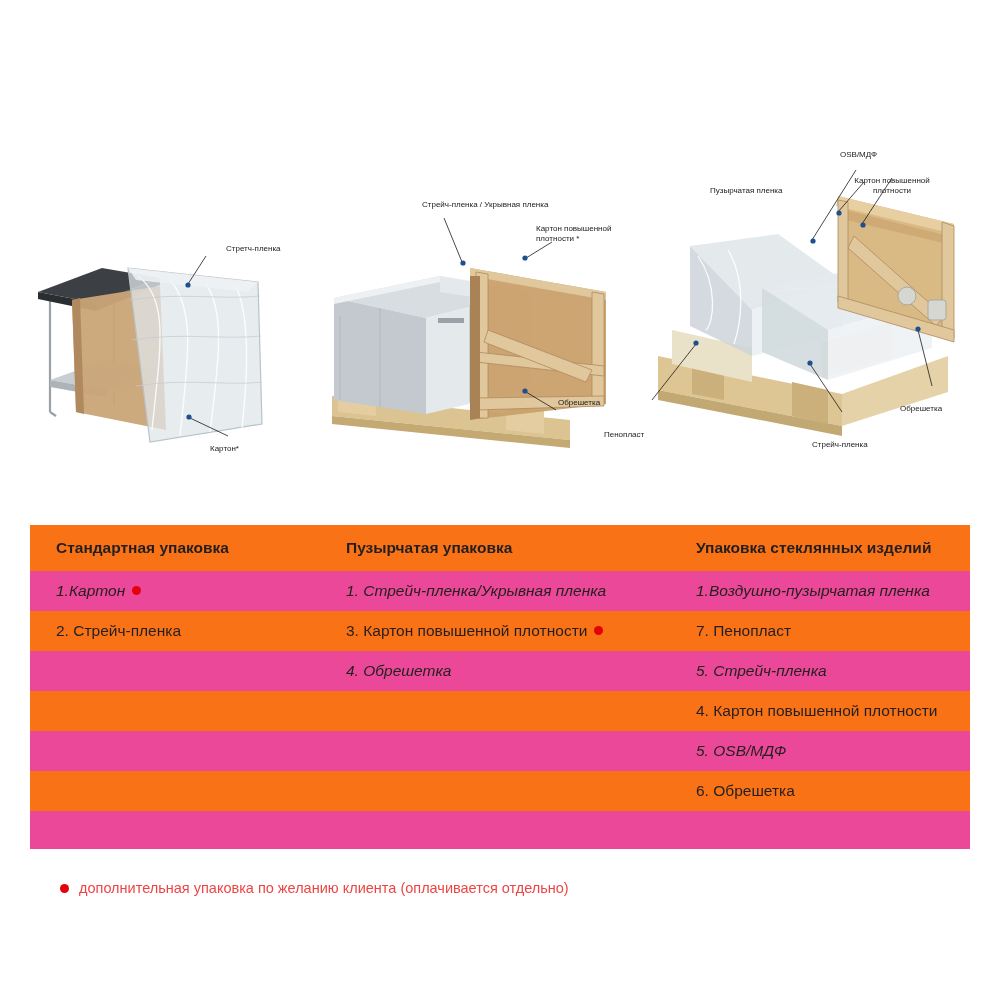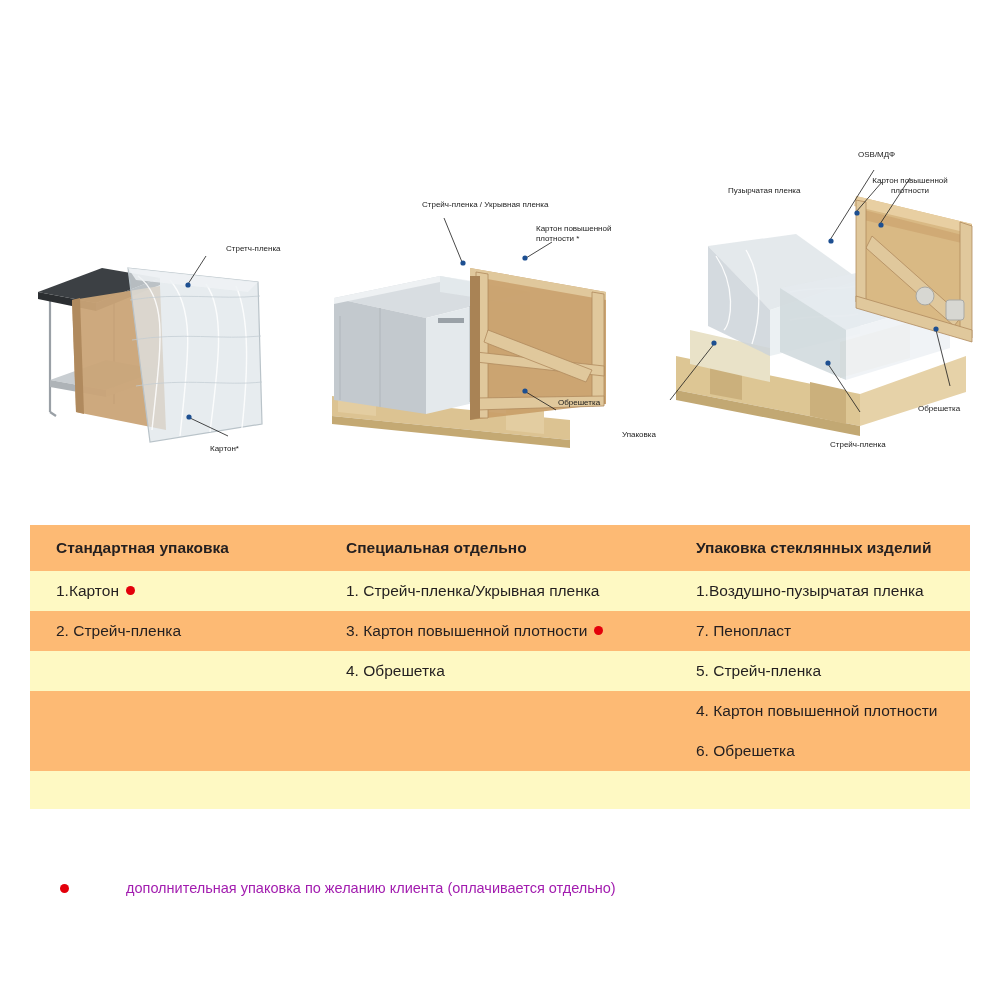--- a/index.html
+++ b/index.html
@@ -14,21 +14,21 @@
 
   
   .illustrations{
     position:relative;
     width:1000px;height:470px;
     margin:0;padding:0;
   }
   .panel{position:absolute;top:0;height:470px;}
   .panel-1{left:10px;width:310px;}
   .panel-2{left:320px;width:330px;}
-  .panel-3{left:650px;width:350px;}
+  .panel-3{left:632px;width:350px;}
 
   .callout{
     position:absolute;
     font-size:8px;
     line-height:1.25;
     color:#1a1a1a;
     white-space:nowrap;
     font-family:"Liberation Sans", sans-serif;
   }
   .callout.wrap{white-space:normal;width:78px;text-align:left;}
@@ -36,22 +36,22 @@
 
   svg.lines{position:absolute;left:0;top:0;width:100%;height:470px;overflow:visible;pointer-events:none;}
 
   
   .table-wrap{
     position:absolute;
     left:30px;top:525px;
     width:940px;
   }
   .trow{display:flex;width:940px;}
-  .trow.alt{background:#fdba74;}
-  .trow.plain{background:#fef9c3;}
+  .trow.alt{background:#f97316;}
+  .trow.plain{background:#ec4899;font-style:italic;}
   .cell{
     box-sizing:border-box;
     padding:11px 14px 11px 26px;
     font-size:15.5px;
     color:#231f20;
     min-height:38px;
   }
   .c1{width:290px;}
   .c2{width:350px;}
   .c3{width:300px;}
@@ -62,22 +62,22 @@
     background:#e3000b;
     margin-left:7px;
     vertical-align:middle;
     position:relative;top:-1px;
   }
   .footnote{
     position:absolute;
     left:30px;top:880px;
     width:940px;
     font-size:14.5px;
-    color:#a21caf;
-    display:flex;align-items:center;gap:47px;
+    color:#ef4444;
+    display:flex;align-items:center;
   }
   .footnote .fdot{
     display:inline-block;width:9px;height:9px;border-radius:50%;
     background:#e3000b;margin:0 10px 0 30px;
   }
 </style>
 </head>
 <body>
 
 <div class="page">
@@ -231,31 +231,31 @@
         <circle cx="207" cy="213" r="2.6" fill="#1d4f91"></circle>
         <circle cx="231" cy="225" r="2.6" fill="#1d4f91"></circle>
         <circle cx="64" cy="343" r="2.6" fill="#1d4f91"></circle>
         <circle cx="178" cy="363" r="2.6" fill="#1d4f91"></circle>
         <circle cx="286" cy="329" r="2.6" fill="#1d4f91"></circle>
       </svg>
 
       <div class="callout" style="left:208px;top:150px;">OSB/МДФ</div>
       <div class="callout wrap center" style="left:216px;top:176px;width:88px;">Картон повышенной плотности</div>
       <div class="callout" style="left:78px;top:186px;">Пузырчатая пленка</div>
-      <div class="callout" style="left:-28px;top:430px;">Упаковка</div>
+      <div class="callout" style="left:-28px;top:430px;">Пенопласт</div>
       <div class="callout" style="left:180px;top:440px;">Стрейч-пленка</div>
       <div class="callout" style="left:268px;top:404px;">Обрешетка</div>
     </div>
   </div>
 
   <div class="table-wrap">
 
     <div class="trow alt head">
       <div class="cell c1">Стандартная упаковка</div>
-      <div class="cell c2">Специальная отдельно</div>
+      <div class="cell c2">Пузырчатая упаковка</div>
       <div class="cell c3">Упаковка стеклянных изделий</div>
     </div>
 
     <div class="trow plain">
       <div class="cell c1">
         <span>1.Картон</span><span class="dot"></span>
       </div>
       <div class="cell c2">
         <span>1. Стрейч-пленка/Укрывная пленка</span>
       </div>
@@ -287,20 +287,27 @@
     </div>
 
     <div class="trow alt">
       <div class="cell c1"></div>
       <div class="cell c2"></div>
       <div class="cell c3">
         <span>4. Картон повышенной плотности</span>
       </div>
     </div>
 
+    <div class="trow plain">
+      <div class="cell c1"></div>
+      <div class="cell c2"></div>
+      <div class="cell c3">
+        <span>5. OSB/МДФ</span>
+      </div>
+    </div>
 
     <div class="trow alt">
       <div class="cell c1"></div>
       <div class="cell c2"></div>
       <div class="cell c3">
         <span>6. Обрешетка</span>
       </div>
     </div>
 
     <div class="trow plain">

